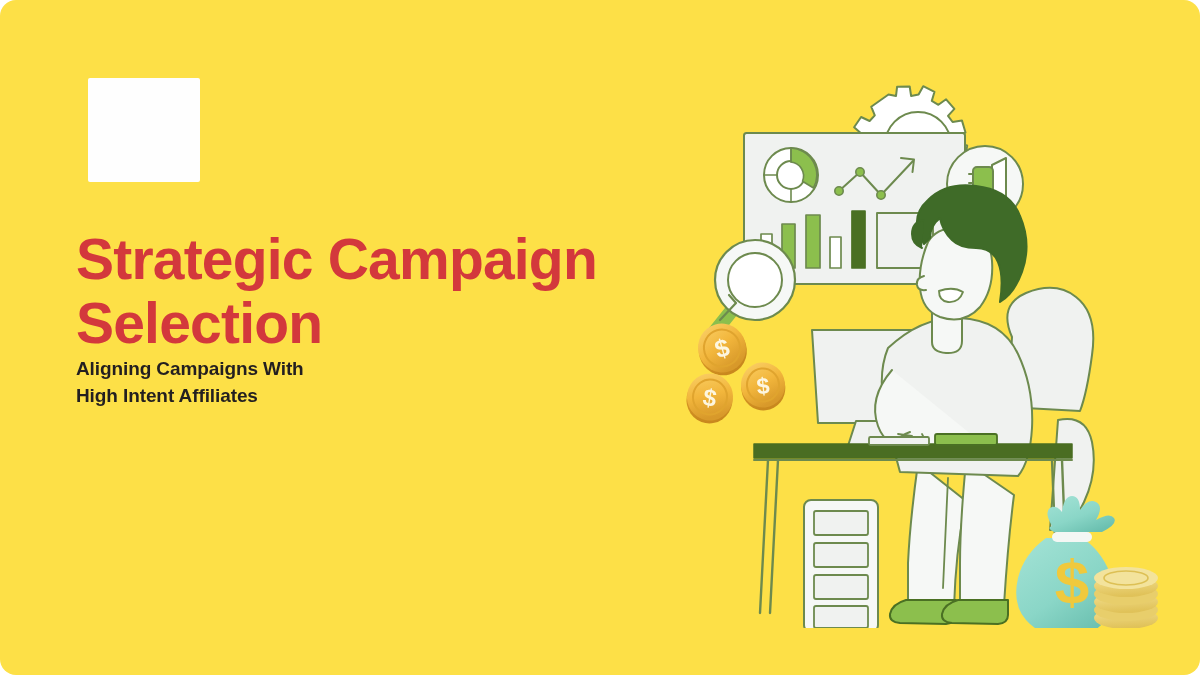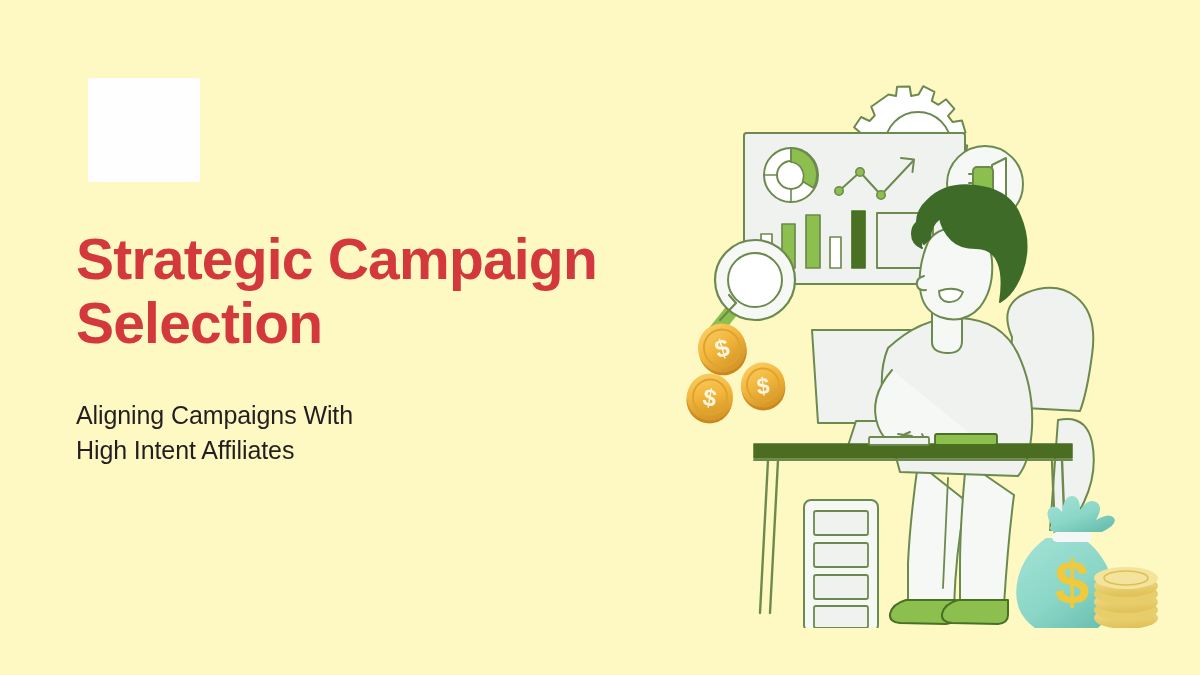--- a/index.html
+++ b/index.html
@@ -8,22 +8,23 @@
     width: 1200px;
     height: 675px;
     overflow: hidden;
     background: #ffffff;
     font-family: "Liberation Sans", sans-serif;
   }
   #slide {
     position: relative;
     width: 1200px;
     height: 675px;
-    background: #fef9c3;
+    background: #fde047;
     overflow: hidden;
+    border-radius: 16px;
   }
 
   
   .watermark {
     position: absolute;
     left: 88px;
     top: 78px;
     width: 112px;
     height: 104px;
     background: #fefefe;
@@ -40,25 +41,24 @@
   .headline {
     font-family: "Liberation Sans", sans-serif;
     font-size: 57px;
     line-height: 1.12;
     font-weight: 700;
     letter-spacing: -0.8px;
     color: #d3383c;
     white-space: pre-line;
   }
   .subhead {
-    margin-top: 42px;
     font-family: "Liberation Sans", sans-serif;
-    font-size: 25px;
+    font-size: 19px;
     line-height: 1.42;
-    font-weight: 400;
+    font-weight: 700;
     letter-spacing: -0.1px;
     color: #231f20;
     white-space: pre-line;
   }
 
   
   .illustration {
     position: absolute;
     left: 660px;
     top: 48px;

